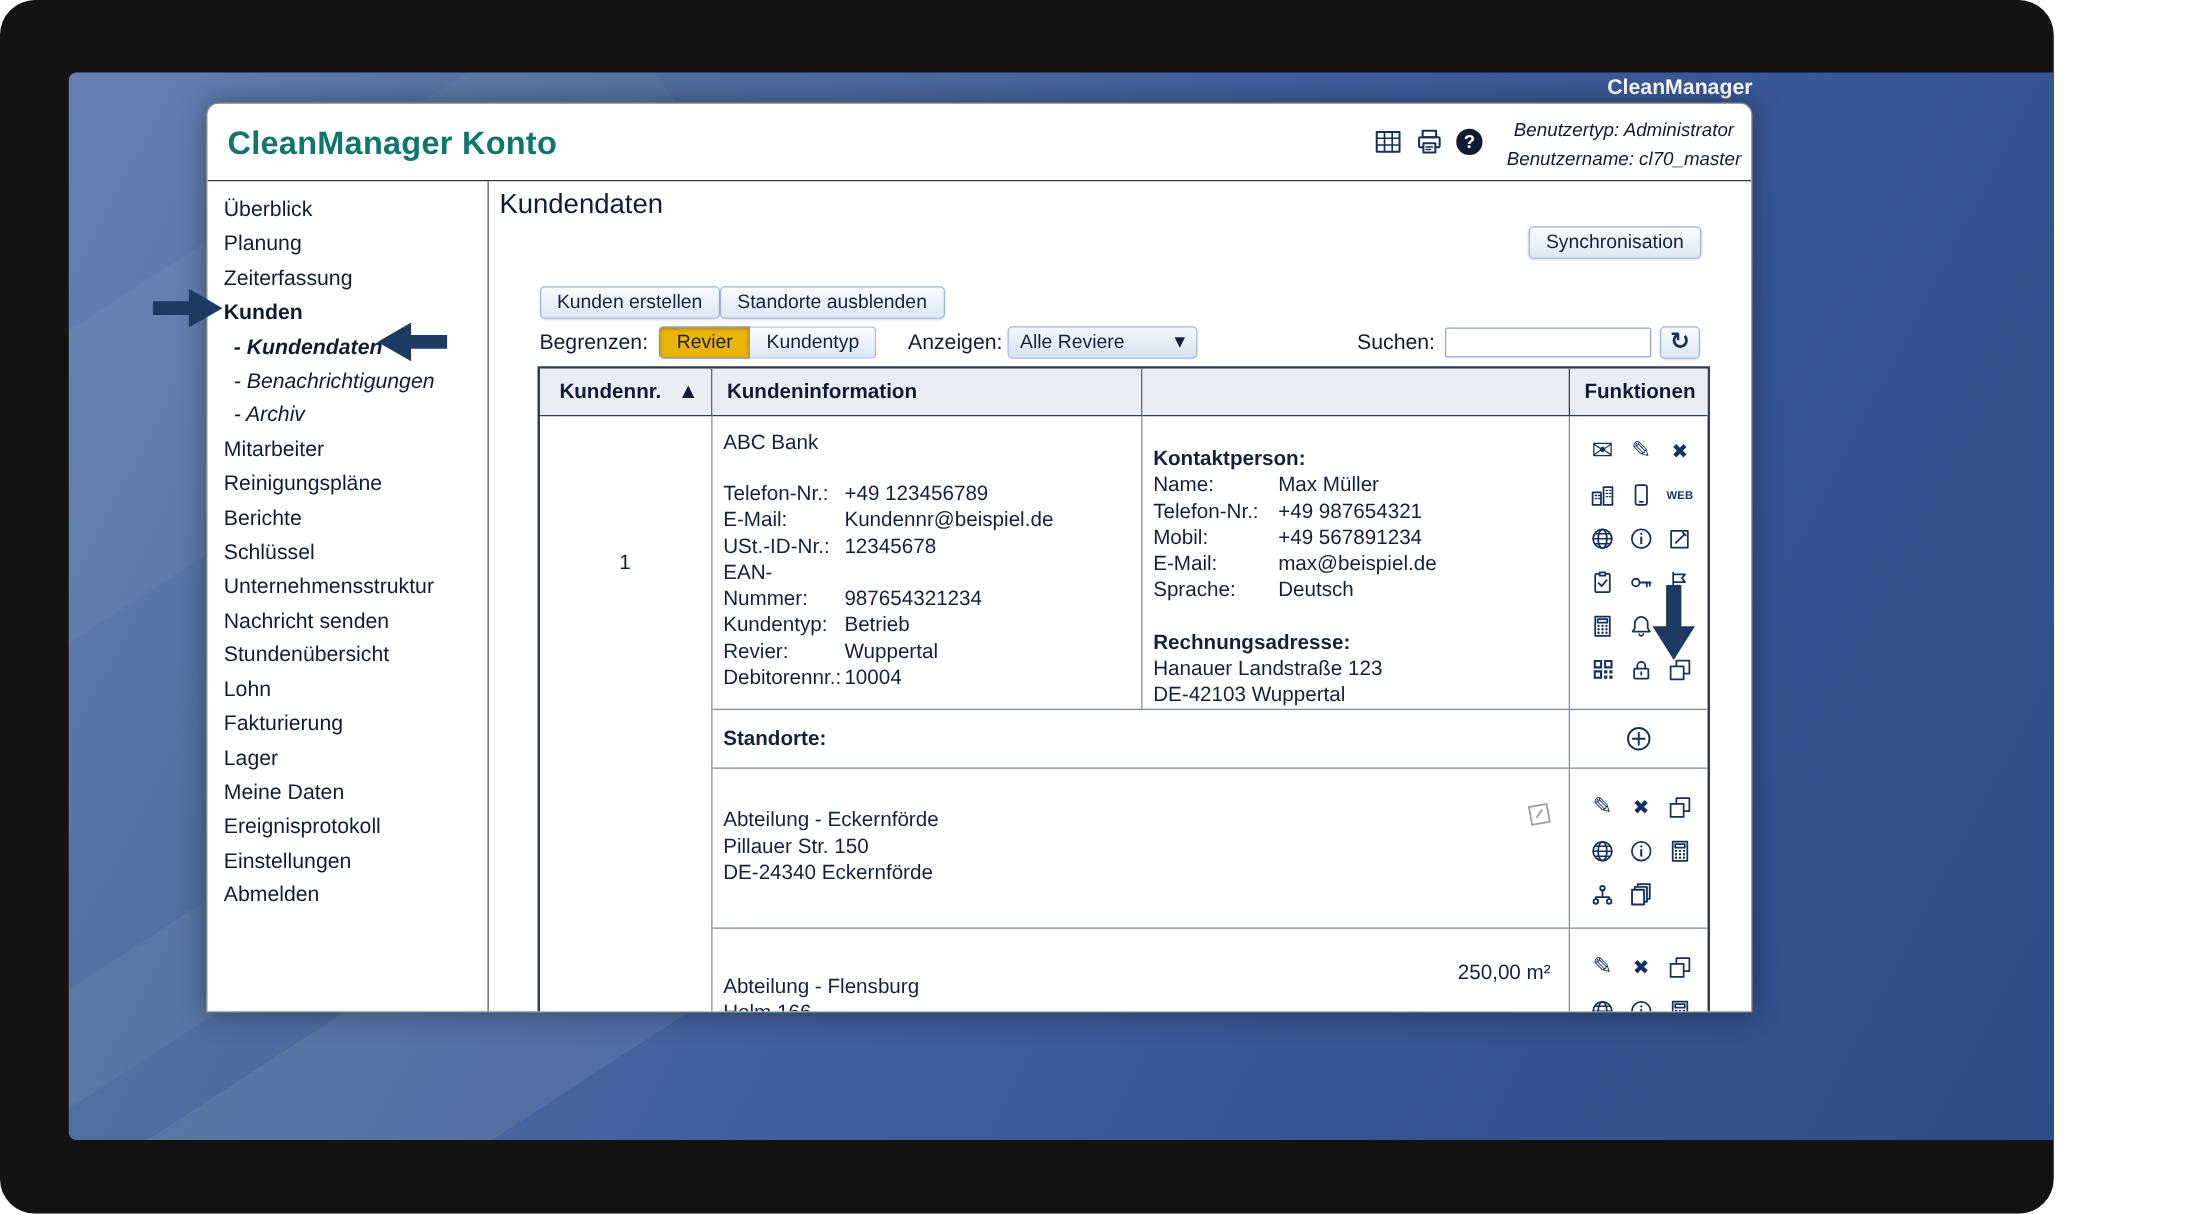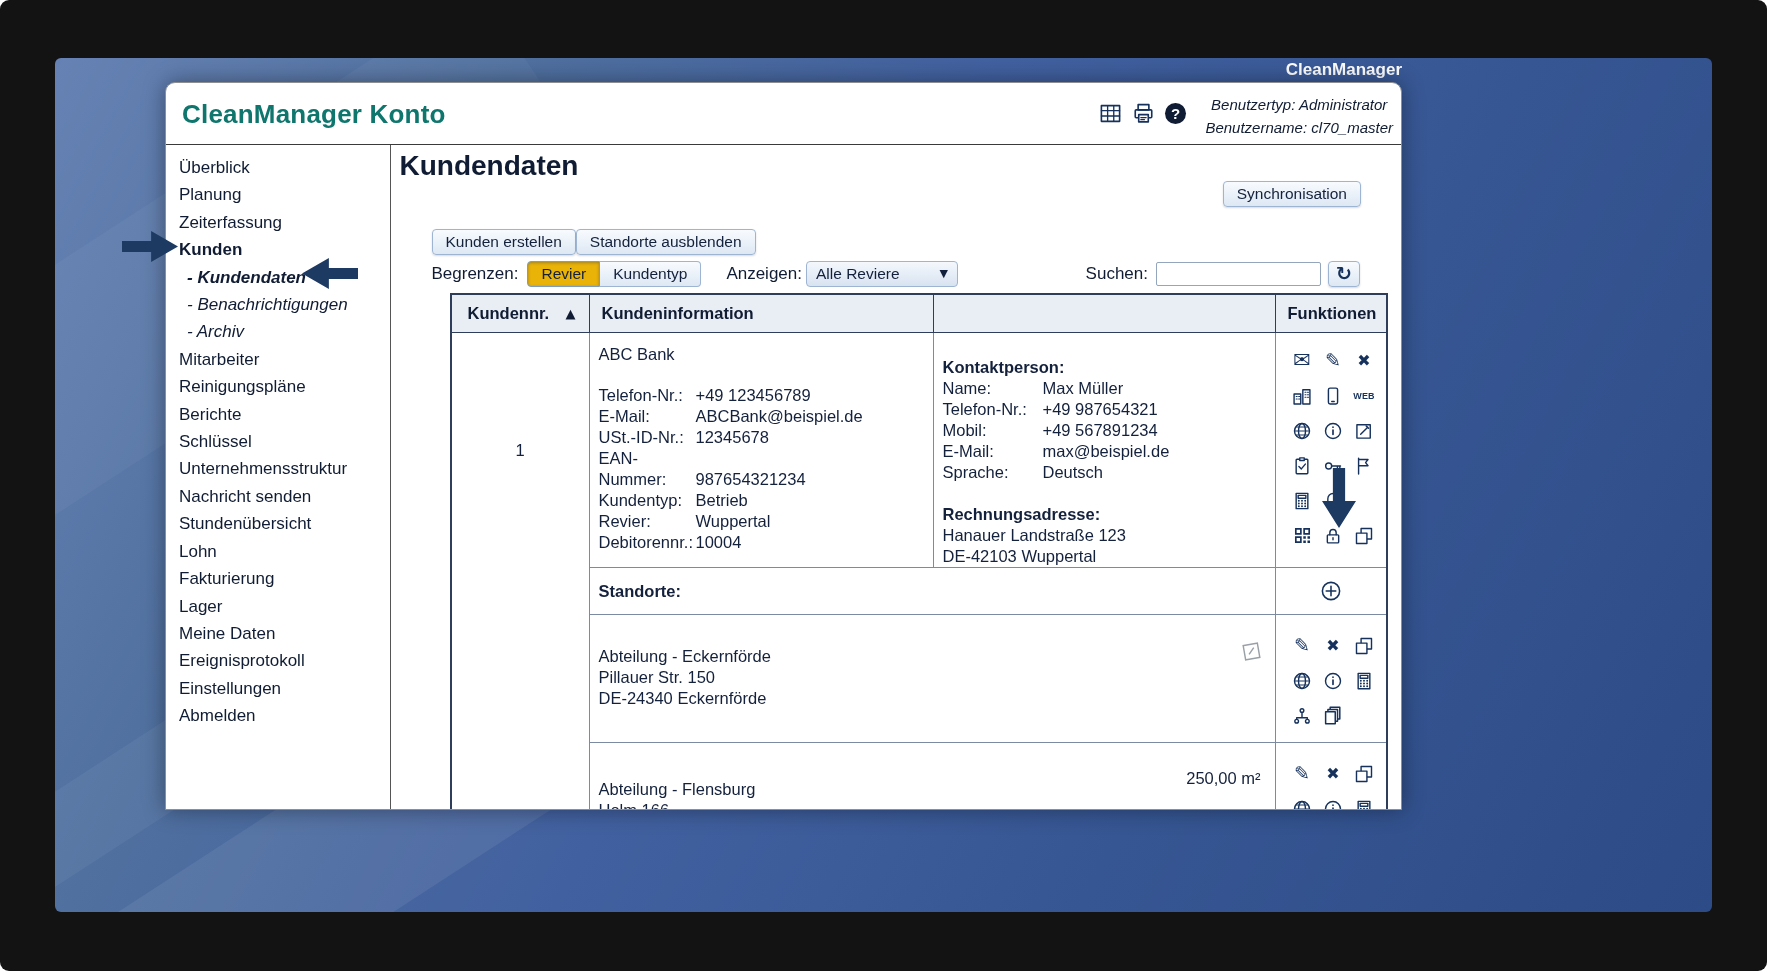--- a/index.html
+++ b/index.html
@@ -1,17 +1,17 @@
 <!DOCTYPE html>
 <html><head>
 <meta charset="utf-8">
 <style>
   *{box-sizing:border-box;margin:0;padding:0;}
   body{margin:0;background:#ffffff;font-family:"Liberation Sans",sans-serif;}
-  .stage{position:relative;width:1767px;height:971px;background:#131313;border-radius:9px;overflow:hidden;}
+  .stage{position:relative;width:1643px;height:971px;background:#131313;border-radius:28px;overflow:hidden;}
   .viewport{position:absolute;left:55px;top:58px;width:1657px;height:854px;border-radius:6px;overflow:hidden;
     background:linear-gradient(118deg,#6682b4 0%,#50709f 22%,#41609f 45%,#365693 70%,#2d4b86 100%);}
   .wp-shape{position:absolute;background:rgba(255,255,255,.07);transform:rotate(-33deg);pointer-events:none;}
   .wp1{left:-210px;bottom:-30px;width:960px;height:150px;}
   .wp2{left:-260px;bottom:130px;width:820px;height:80px;background:rgba(255,255,255,.05);}
   .wp3{left:-180px;top:110px;width:720px;height:210px;background:rgba(255,255,255,.04);}
   .brand{position:absolute;top:2px;right:310px;color:#ffffff;font-weight:bold;font-size:17px;}
 
   .window{position:absolute;left:110px;top:24px;width:1237px;height:728px;background:#ffffff;
     border:1px solid #8f8f8f;border-radius:10px 10px 0 0;box-shadow:0 0 22px rgba(0,0,0,.38);
@@ -26,21 +26,21 @@
   .user-info{position:absolute;right:8px;top:10px;text-align:center;font-style:italic;font-size:15px;
     line-height:23px;color:#101c33;}
   .win-divider{position:absolute;left:0;top:61px;width:100%;border-top:1.5px solid #3a3a3a;}
 
   .sidebar{position:absolute;left:0;top:62px;bottom:0;width:225px;border-right:1.5px solid #555;padding-top:9px;}
   .side-item{font-size:17px;line-height:27.4px;padding-left:13px;color:#101c33;cursor:pointer;white-space:nowrap;}
   .side-item.indent{padding-left:21px;font-style:italic;}
   .side-item.bold{font-weight:bold;}
 
   .content{position:absolute;left:226.5px;top:62px;right:0;bottom:0;}
-  .page-title{position:absolute;left:7px;top:5px;font-size:28px;font-weight:bold;color:#101c33;}
+  .page-title{position:absolute;left:7px;top:5px;font-size:22px;font-weight:normal;color:#101c33;}
 
   .btn{display:inline-flex;align-items:center;justify-content:center;height:26px;padding:0 13px;
     font-size:15.5px;color:#14213c;background:linear-gradient(#f8fbfe,#dde8f4);border:1px solid #9db5d3;
     border-radius:4px;box-shadow:0 1px 2px rgba(0,0,0,.15);cursor:pointer;font-family:"Liberation Sans",sans-serif;white-space:nowrap;}
   .sync{position:absolute;right:40px;top:36px;}
   .btn-row{position:absolute;left:39px;top:84px;display:flex;}
   .filter-row{position:absolute;left:39px;right:41px;top:115px;height:27px;display:flex;align-items:center;}
   .lbl{font-size:17px;color:#101c33;}
   .seg{display:flex;margin-left:9px;}
   .seg .btn{box-shadow:none;}
@@ -53,21 +53,21 @@
     border:1px solid #9db5d3;border-radius:4px;cursor:pointer;gap:16px;}
   .sel-arrow{font-size:11px;font-family:"DejaVu Sans",sans-serif;}
   .search-lbl{margin-left:auto;margin-right:8px;}
   .search-input{width:165px;height:24px;border:1px solid #93a6bd;border-radius:2px;padding:0 6px;
     font-size:15px;font-family:"Liberation Sans",sans-serif;color:#14213c;}
   .refresh{width:32px;margin-left:7px;padding:0;}
   .refresh-g{color:#3a6db0;font-weight:bold;}
 
   .tbl{position:absolute;left:37px;top:148px;width:938px;display:grid;
     grid-template-columns:138px 344px 342px 110px;grid-template-rows:38px 235px 47px 128px 135px;
-    border:2px solid #2e3e5a;background:#fff;margin-left:20px;}
+    border:2px solid #2e3e5a;background:#fff;}
   .th{background:#e9edf4;border-right:1px solid #2e3e5a;border-bottom:1.5px solid #2e3e5a;
     display:flex;align-items:center;font-weight:bold;font-size:16.5px;color:#101c33;padding:0 10px;}
   .th1{grid-area:1/1;justify-content:space-between;padding-left:16px;padding-right:13px;cursor:pointer;}
   .th2{grid-area:1/2;padding-left:12px;}
   .th3{grid-area:1/3;}
   .th4{grid-area:1/4;border-right:none;padding-left:12px;}
   .sort{font-size:13px;font-family:"DejaVu Sans",sans-serif;cursor:pointer;}
   .td{position:relative;border-right:1px solid #7c8aa4;border-bottom:1px solid #7c8aa4;font-size:16.5px;color:#14213c;}
   .no-br{border-right:none;}
   .no-bb{border-bottom:none;}
@@ -211,21 +211,21 @@
 
           <div class="td cell-info">
             <div class="cust-name">ABC Bank</div>
             <div class="fields">
                 <div class="frow">
                   <span class="flabel" style="flex: 0 0 97px;">Telefon-Nr.:</span>
                   <span class="fvalue">+49 123456789</span>
                 </div>
                 <div class="frow">
                   <span class="flabel" style="flex: 0 0 97px;">E-Mail:</span>
-                  <span class="fvalue">ABCBank@beispiel.de</span>
+                  <span class="fvalue">Kundennr@beispiel.de</span>
                 </div>
                 <div class="frow">
                   <span class="flabel" style="flex: 0 0 97px;">USt.-ID-Nr.:</span>
                   <span class="fvalue">12345678</span>
                 </div>
                 <div class="frow">
                   <span class="flabel" style="flex: 0 0 97px;">EAN-Nummer:</span>
                   <span class="fvalue">987654321234</span>
                 </div>
                 <div class="frow">

